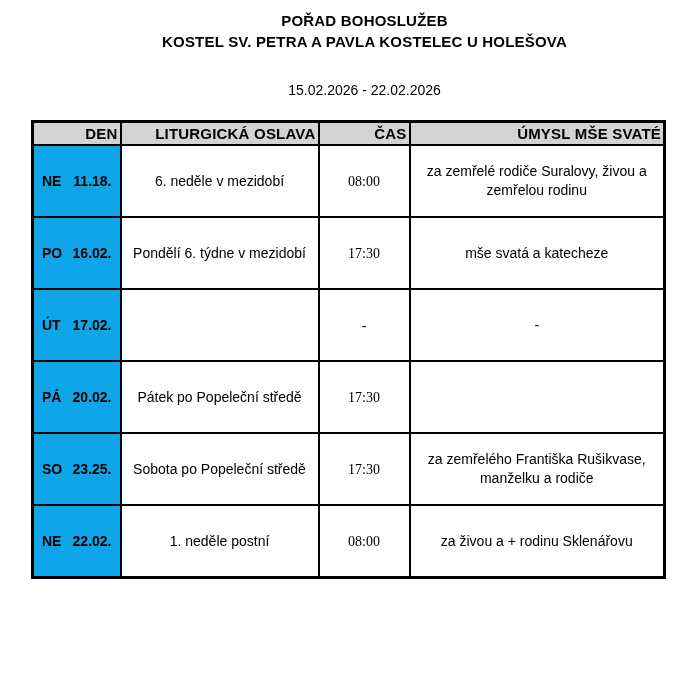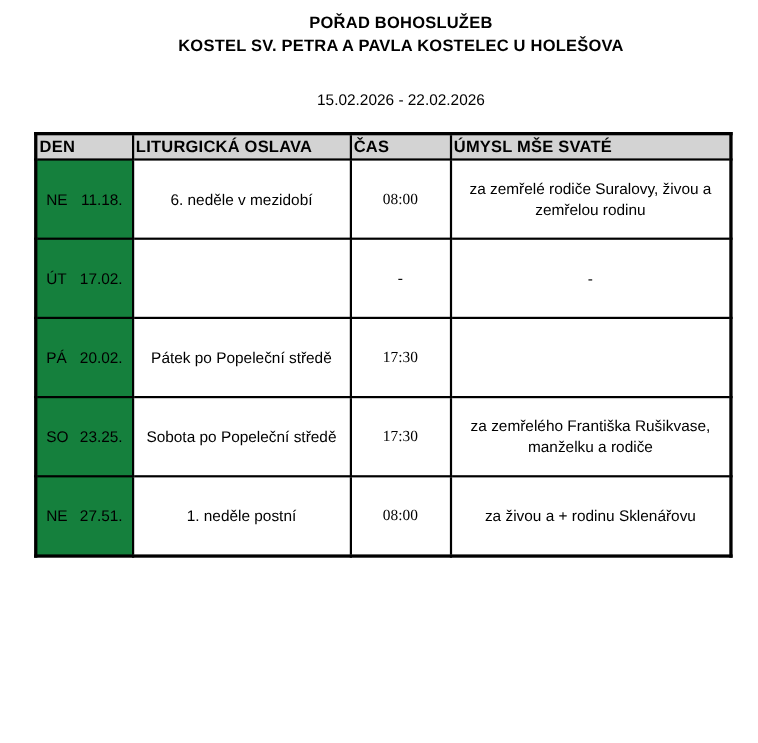--- a/index.html
+++ b/index.html
@@ -39,37 +39,37 @@
     table-layout: fixed;
     width: 632px;
     margin: 19px 0 0 31px;
     border: 3px solid #000000;
   }
   table.schedule th {
     background: #d3d3d3;
     border: 2px solid #000000;
     font-size: 15px;
     font-weight: bold;
-    text-align: left;
+    text-align: right;
     height: 21px;
     padding: 0 2px;
     letter-spacing: 0.2px;
   }
   table.schedule td {
     border: 2px solid #000000;
     font-size: 14px;
     text-align: center;
     vertical-align: middle;
     height: 66px;
     padding: 2px 6px;
     line-height: 19px;
   }
   td.day-cell {
-    background: #15803d;
-    font-weight: normal;
+    background: #0ea5e9;
+    font-weight: bold;
     padding: 0 4px;
     margin-top: 36px;
   }
   .day-wrap {
     display: flex;
     justify-content: space-between;
     align-items: center;
     padding: 0 2px;
   }
   td.celebration-cell { padding: 2px 8px; }
@@ -110,20 +110,31 @@
             <span>11.18.</span>
           </div>
         </td>
         <td class="celebration-cell">6. neděle v mezidobí</td>
         <td class="time-cell">08:00</td>
         <td class="intention-cell">za zemřelé rodiče Suralovy, živou a zemřelou rodinu</td>
       </tr>
       <tr>
         <td class="day-cell">
           <div class="day-wrap">
+            <span>PO</span>
+            <span>16.02.</span>
+          </div>
+        </td>
+        <td class="celebration-cell">Pondělí 6. týdne v mezidobí</td>
+        <td class="time-cell">17:30</td>
+        <td class="intention-cell">mše svatá a katecheze</td>
+      </tr>
+      <tr>
+        <td class="day-cell">
+          <div class="day-wrap">
             <span>ÚT</span>
             <span>17.02.</span>
           </div>
         </td>
         <td class="celebration-cell"></td>
         <td class="time-cell">-</td>
         <td class="intention-cell">-</td>
       </tr>
       <tr>
         <td class="day-cell">
@@ -144,21 +155,21 @@
           </div>
         </td>
         <td class="celebration-cell">Sobota po Popeleční středě</td>
         <td class="time-cell">17:30</td>
         <td class="intention-cell">za zemřelého Františka Rušikvase, manželku a rodiče</td>
       </tr>
       <tr>
         <td class="day-cell">
           <div class="day-wrap">
             <span>NE</span>
-            <span>27.51.</span>
+            <span>22.02.</span>
           </div>
         </td>
         <td class="celebration-cell">1. neděle postní</td>
         <td class="time-cell">08:00</td>
         <td class="intention-cell">za živou a + rodinu Sklenářovu</td>
       </tr>
     </tbody>
   </table>
 
 </div>

